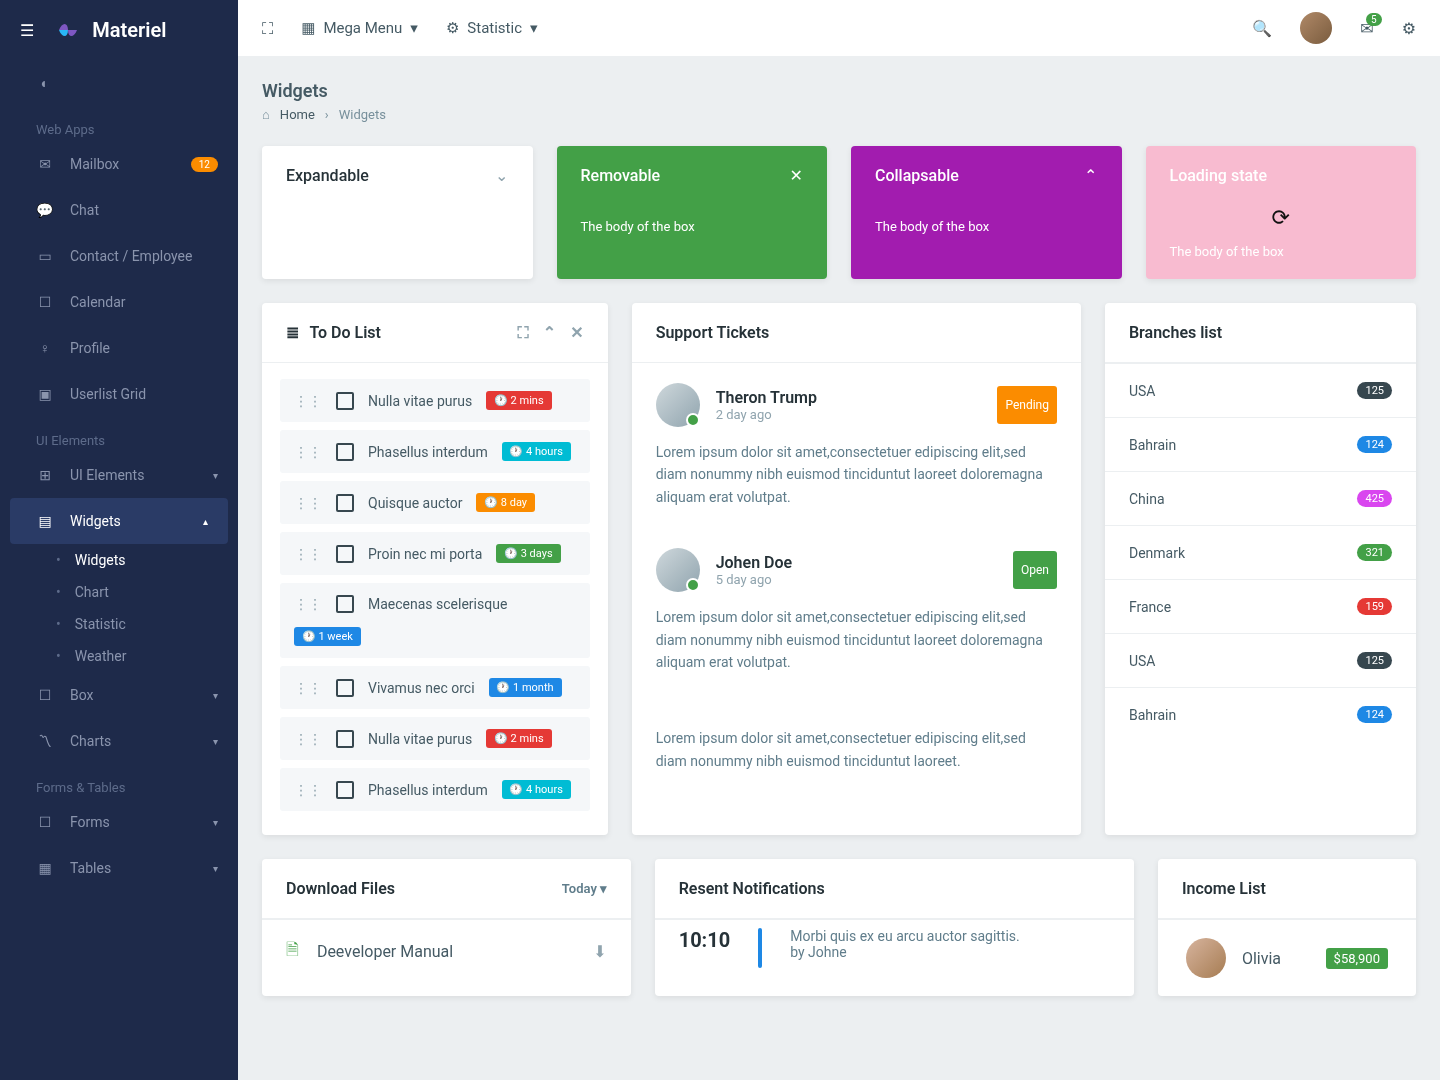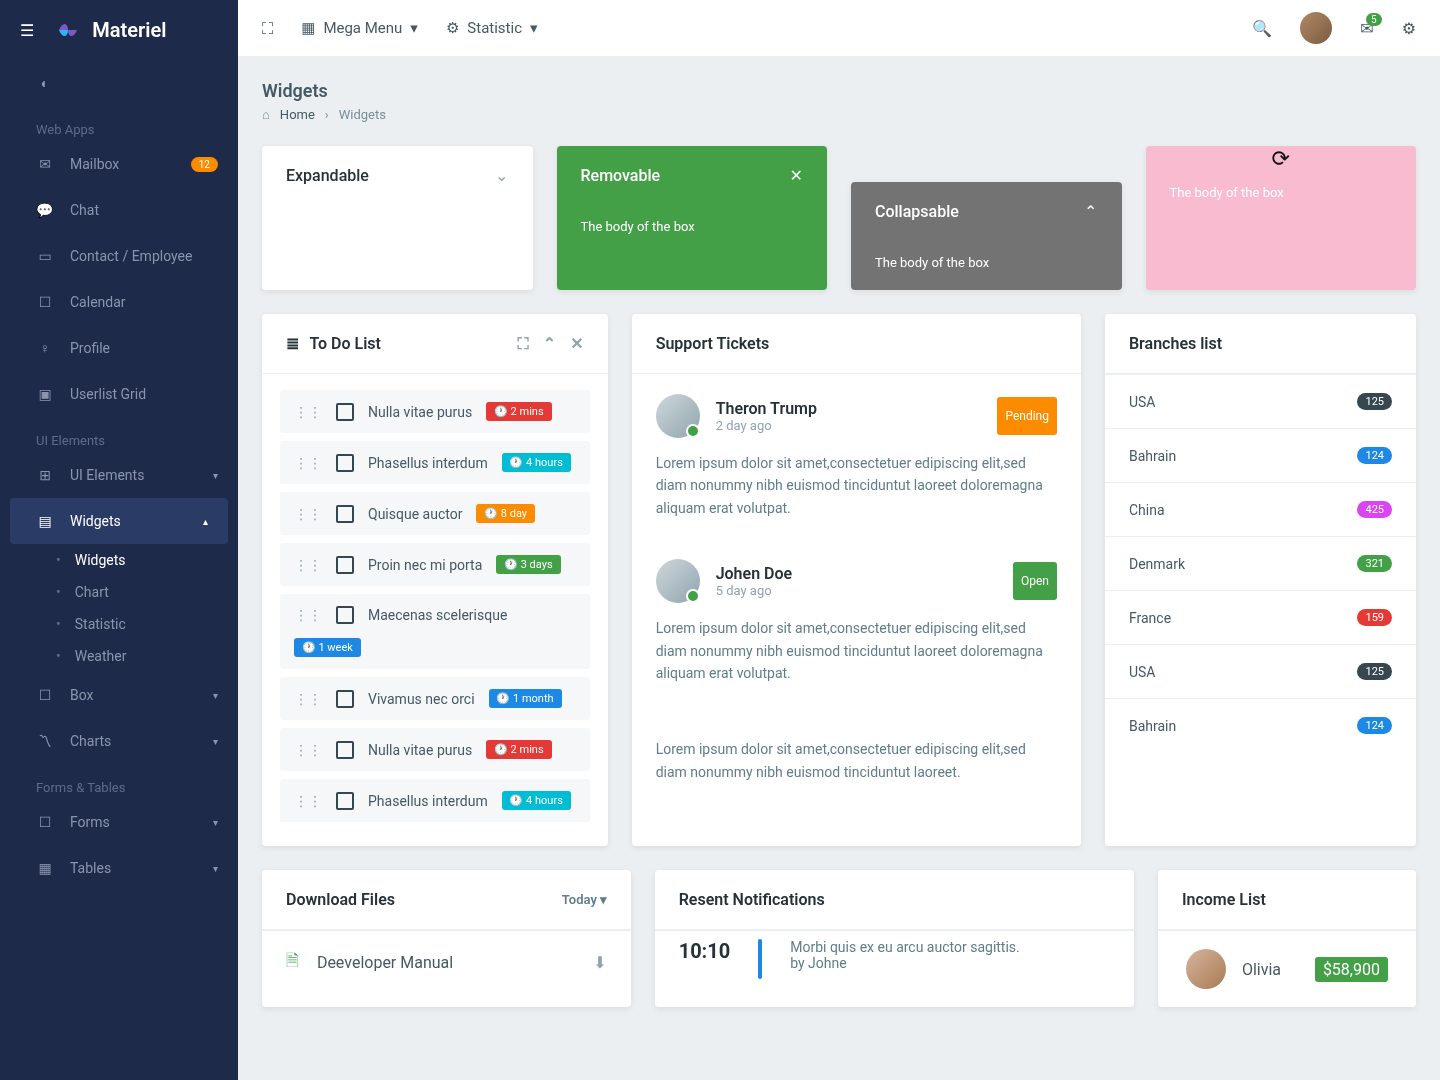--- a/index.html
+++ b/index.html
@@ -31,21 +31,21 @@
 .page-title { font-size:18px; color:#455a64; font-weight:600; margin-bottom:6px; }
 .crumbs { display:flex; align-items:center; gap:10px; font-size:13px; color:#78909c; }
 .crumbs a { color:#455a64; text-decoration:none; }
 .row { display:flex; gap:24px; margin-top:24px; }
 .row > * { flex:1; }
 .wbox { border-radius:4px; box-shadow:0 2px 6px rgba(0,0,0,0.08); }
 .wbox-head { padding:20px 24px; display:flex; align-items:center; justify-content:space-between; font-weight:500; }
 .wbox-body { padding:14px 24px 20px; font-size:13px; }
 .wbox-white { background:#fff; color:#263238; }
 .wbox-green { background:#43a047; color:#fff; }
-.wbox-orange { background:#737373; color:#fff;margin-top:36px; }
+.wbox-orange { background:#a21caf; color:#fff; }
 .wbox-pink { background:#f8bbd0; color:#fff; }
 .wbox-pink .wbox-body { color:#fff; }
 .spinner { font-size:22px; color:#111; }
 .card { background:#fff; border-radius:4px; box-shadow:0 2px 6px rgba(0,0,0,0.08); }
 .card-head { padding:20px 24px; font-size:16px; font-weight:600; color:#263238; display:flex; align-items:center; justify-content:space-between; border-bottom:1px solid #eceff1; }
 .card-head .tools { display:flex; gap:14px; color:#90a4ae; }
 .card-body { padding:16px 18px; }
 .todo-item { display:flex; align-items:center; gap:14px; padding:12px 14px; background:#f5f7f9; border-radius:3px; margin-bottom:8px; font-size:14px; flex-wrap:wrap; }
 .drag { color:#90a4ae; cursor:grab; }
 .chk { width:18px; height:18px; border:2px solid #37474f; border-radius:2px; }
@@ -68,21 +68,21 @@
 .row3b { display:grid; grid-template-columns:1fr 1.3fr 0.7fr; gap:24px; margin-top:24px; }
 .dl-row { display:flex; align-items:center; gap:18px; padding:18px 24px; border-top:1px solid #eceff1; }
 .dl-row .fi { color:#43a047; }
 .dl-row .dl { margin-left:auto; color:#90a4ae; }
 .notif { display:flex; align-items:flex-start; gap:28px; padding:8px 24px; border-top:1px solid #eceff1; }
 .ntime { font-size:20px; font-weight:700; color:#263238; }
 .nbar { width:4px; height:40px; background:#1e88e5; border-radius:2px; }
 .ntxt { font-size:14px; color:#607d8b; }
 .income { display:flex; align-items:center; gap:16px; padding:18px 28px; border-top:1px solid #eceff1; }
 .income .av2 { width:40px; height:40px; border-radius:50%; background:linear-gradient(135deg,#d7b49e,#a67c52); }
-.income .amt { margin-left:auto; background:#43a047; color:#fff; font-size:16px; padding:3px 8px; border-radius:3px; }
+.income .amt { margin-left:auto; background:#43a047; color:#fff; font-size:13px; padding:3px 8px; border-radius:3px; }
 .today { font-size:13px; color:#607d8b; cursor:pointer; }
 </style>
 </head>
 <body>
 
 <div class="app">
   <aside class="sidebar">
     <div class="brand">
       <span class="brand-burger">☰</span>
       <svg viewBox="0 0 24 24">
@@ -205,20 +205,23 @@
           <div class="wbox-body">The body of the box</div>
         </div>
         <div class="wbox wbox-orange">
           <div class="wbox-head">
               <span>Collapsable</span>
               <span>⌃</span>
             </div>
           <div class="wbox-body">The body of the box</div>
         </div>
         <div class="wbox wbox-pink">
+          <div class="wbox-head">
+              <span>Loading state</span>
+            </div>
           <div style="text-align:center"><span class="spinner">⟳</span></div>
           <div class="wbox-body">The body of the box</div>
         </div>
       </div>
 
       <div class="row3">
         <div class="card">
           <div class="card-head">
             <span style="display:flex;align-items:center;gap:10px">
                 <span>≣</span>

